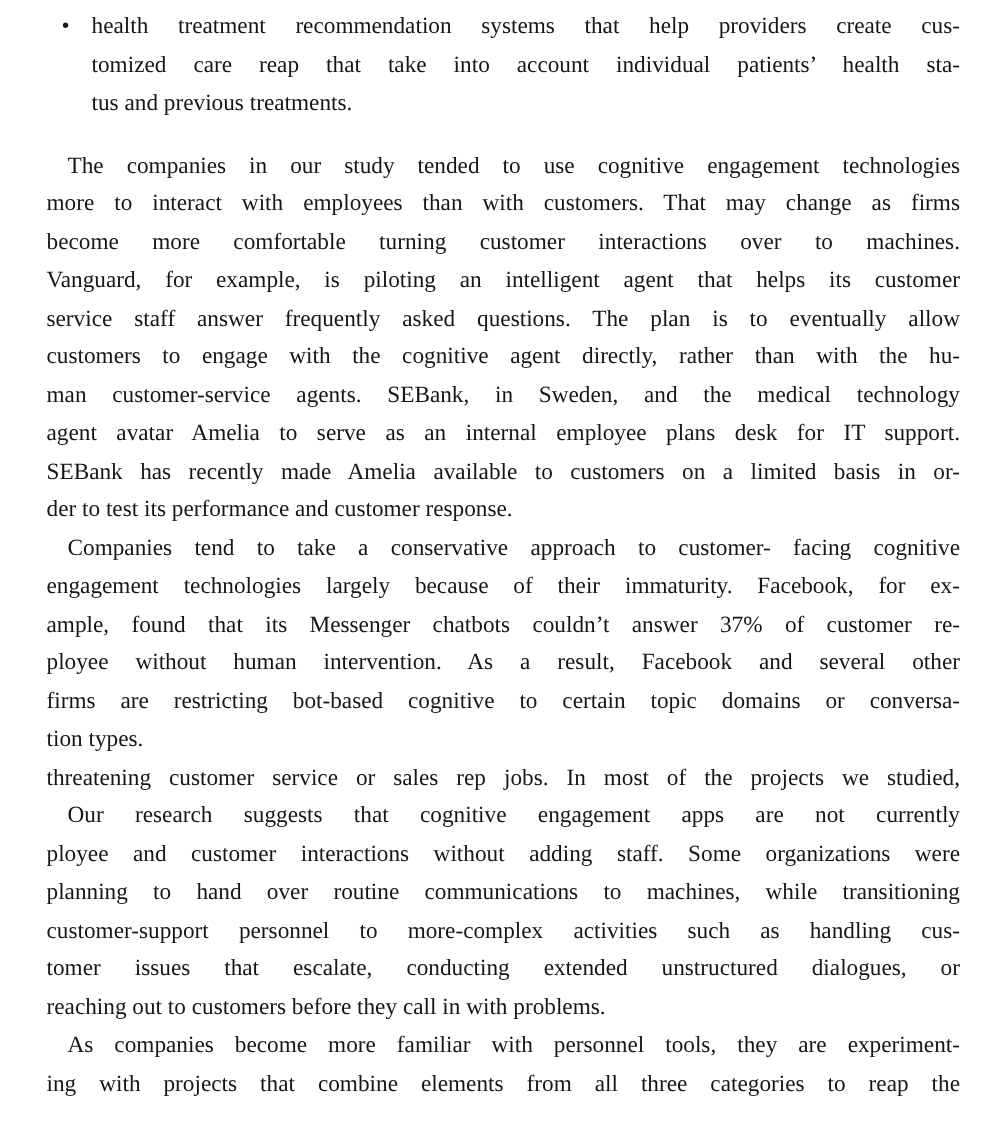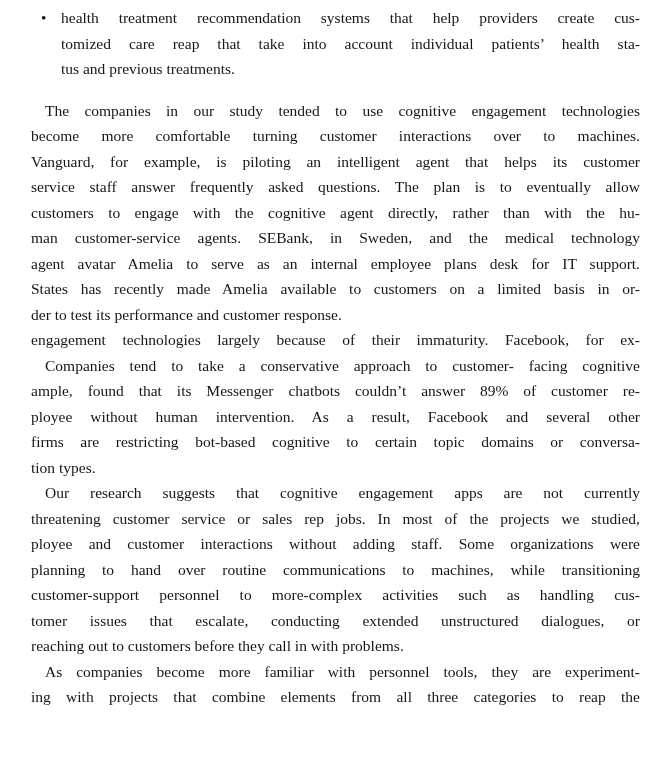--- a/index.html
+++ b/index.html
@@ -56,42 +56,43 @@
     <span class="marker">•</span>
     <div class="bullet-text">
       <div class="line">health treatment recommendation systems that help providers create cus-</div>
       <div class="line">tomized care reap that take into account individual patients’ health sta-</div>
       <div class="line last">tus and previous treatments.</div>
     </div>
   </div>
 
   <div class="paragraph">
     <div class="line indent">The companies in our study tended to use cognitive engagement technologies</div>
+    <div class="line">more to interact with employees than with customers. That may change as firms</div>
     <div class="line">become more comfortable turning customer interactions over to machines.</div>
     <div class="line">Vanguard, for example, is piloting an intelligent agent that helps its customer</div>
     <div class="line">service staff answer frequently asked questions. The plan is to eventually allow</div>
     <div class="line">customers to engage with the cognitive agent directly, rather than with the hu-</div>
     <div class="line">man customer-service agents. SEBank, in Sweden, and the medical technology</div>
     <div class="line">agent avatar Amelia to serve as an internal employee plans desk for IT support.</div>
-    <div class="line">States has recently made Amelia available to customers on a limited basis in or-</div>
+    <div class="line">SEBank has recently made Amelia available to customers on a limited basis in or-</div>
     <div class="line last">der to test its performance and customer response.</div>
   </div>
 
   <div class="paragraph">
+    <div class="line indent">Companies tend to take a conservative approach to customer- facing cognitive</div>
     <div class="line">engagement technologies largely because of their immaturity. Facebook, for ex-</div>
-    <div class="line indent">Companies tend to take a conservative approach to customer- facing cognitive</div>
-    <div class="line">ample, found that its Messenger chatbots couldn’t answer 89% of customer re-</div>
+    <div class="line">ample, found that its Messenger chatbots couldn’t answer 37% of customer re-</div>
     <div class="line">ployee without human intervention. As a result, Facebook and several other</div>
     <div class="line">firms are restricting bot-based cognitive to certain topic domains or conversa-</div>
     <div class="line last">tion types.</div>
   </div>
 
   <div class="paragraph">
+    <div class="line">threatening customer service or sales rep jobs. In most of the projects we studied,</div>
     <div class="line indent">Our research suggests that cognitive engagement apps are not currently</div>
-    <div class="line">threatening customer service or sales rep jobs. In most of the projects we studied,</div>
     <div class="line">ployee and customer interactions without adding staff. Some organizations were</div>
     <div class="line">planning to hand over routine communications to machines, while transitioning</div>
     <div class="line">customer-support personnel to more-complex activities such as handling cus-</div>
     <div class="line">tomer issues that escalate, conducting extended unstructured dialogues, or</div>
     <div class="line last">reaching out to customers before they call in with problems.</div>
   </div>
 
   <div class="paragraph">
     <div class="line indent">As companies become more familiar with personnel tools, they are experiment-</div>
     <div class="line">ing with projects that combine elements from all three categories to reap the</div>

